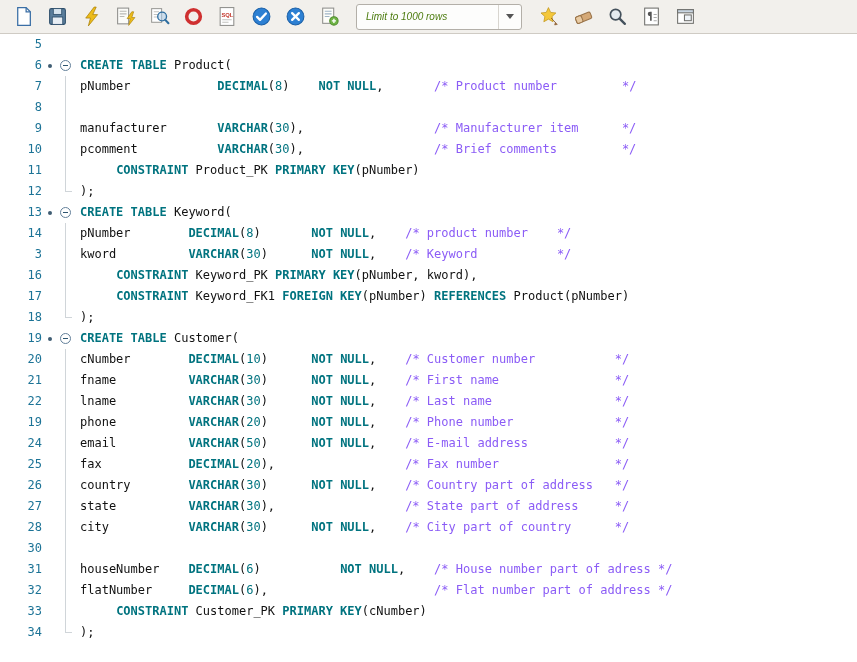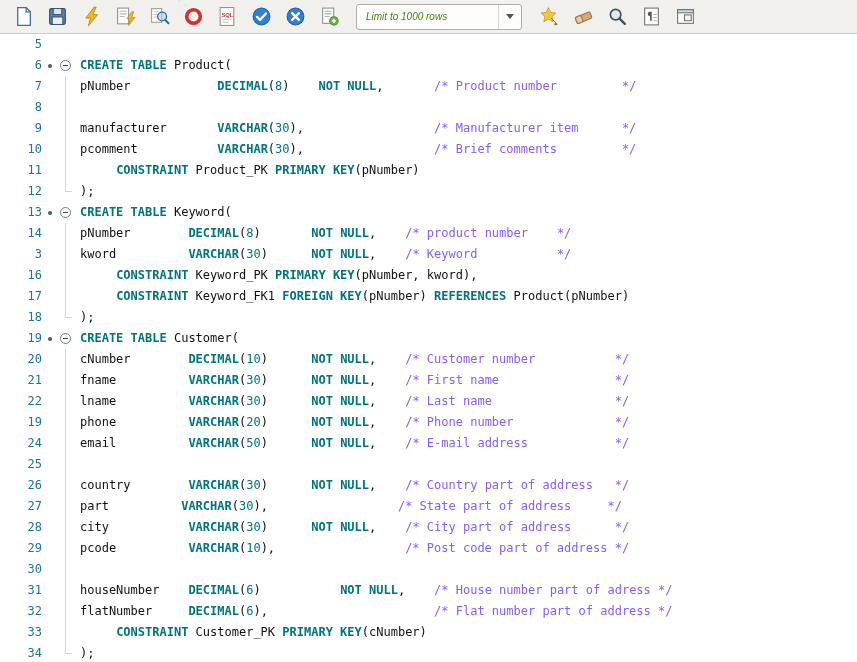--- a/index.html
+++ b/index.html
@@ -323,44 +323,39 @@
     <div class="line">
       <span class="ln">24</span>
       <span class="dotcell"></span>
       <span class="foldcell f-mid"></span>
       <span class="codecell"><span class="tok-p">email          </span><span class="tok-k">VARCHAR</span><span class="tok-p">(</span><span class="tok-n">50</span><span class="tok-p">)</span><span class="tok-p">      </span><span class="tok-k">NOT NULL</span><span class="tok-p">,</span><span class="tok-p">    </span><span class="tok-c">/* E-mail address            */</span></span>
     </div>
     <div class="line">
       <span class="ln">25</span>
       <span class="dotcell"></span>
       <span class="foldcell f-mid"></span>
+      <span class="codecell"><span class="tok-p">fax            </span><span class="tok-k">DECIMAL</span><span class="tok-p">(</span><span class="tok-n">20</span><span class="tok-p">),</span><span class="tok-p">                  </span><span class="tok-c">/* Fax number                */</span></span>
     </div>
     <div class="line">
       <span class="ln">26</span>
       <span class="dotcell"></span>
       <span class="foldcell f-mid"></span>
       <span class="codecell"><span class="tok-p">country        </span><span class="tok-k">VARCHAR</span><span class="tok-p">(</span><span class="tok-n">30</span><span class="tok-p">)</span><span class="tok-p">      </span><span class="tok-k">NOT NULL</span><span class="tok-p">,</span><span class="tok-p">    </span><span class="tok-c">/* Country part of address   */</span></span>
     </div>
     <div class="line">
       <span class="ln">27</span>
       <span class="dotcell"></span>
       <span class="foldcell f-mid"></span>
-      <span class="codecell"><span class="tok-p">part          </span><span class="tok-k">VARCHAR</span><span class="tok-p">(</span><span class="tok-n">30</span><span class="tok-p">),</span><span class="tok-p">                  </span><span class="tok-c">/* State part of address     */</span></span>
+      <span class="codecell"><span class="tok-p">state          </span><span class="tok-k">VARCHAR</span><span class="tok-p">(</span><span class="tok-n">30</span><span class="tok-p">),</span><span class="tok-p">                  </span><span class="tok-c">/* State part of address     */</span></span>
     </div>
     <div class="line">
       <span class="ln">28</span>
       <span class="dotcell"></span>
       <span class="foldcell f-mid"></span>
-      <span class="codecell"><span class="tok-p">city           </span><span class="tok-k">VARCHAR</span><span class="tok-p">(</span><span class="tok-n">30</span><span class="tok-p">)</span><span class="tok-p">      </span><span class="tok-k">NOT NULL</span><span class="tok-p">,</span><span class="tok-p">    </span><span class="tok-c">/* City part of address      */</span></span>
-    </div>
-    <div class="line">
-      <span class="ln">29</span>
-      <span class="dotcell"></span>
-      <span class="foldcell f-mid"></span>
-      <span class="codecell"><span class="tok-p">pcode          </span><span class="tok-k">VARCHAR</span><span class="tok-p">(</span><span class="tok-n">10</span><span class="tok-p">),</span><span class="tok-p">                  </span><span class="tok-c">/* Post code part of address */</span></span>
+      <span class="codecell"><span class="tok-p">city           </span><span class="tok-k">VARCHAR</span><span class="tok-p">(</span><span class="tok-n">30</span><span class="tok-p">)</span><span class="tok-p">      </span><span class="tok-k">NOT NULL</span><span class="tok-p">,</span><span class="tok-p">    </span><span class="tok-c">/* City part of country      */</span></span>
     </div>
     <div class="line">
       <span class="ln">30</span>
       <span class="dotcell"></span>
       <span class="foldcell f-mid"></span>
     </div>
     <div class="line">
       <span class="ln">31</span>
       <span class="dotcell"></span>
       <span class="foldcell f-mid"></span>

